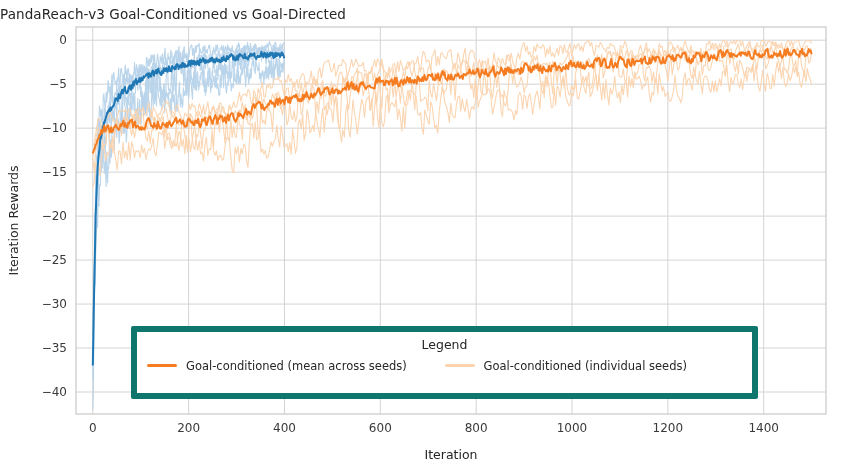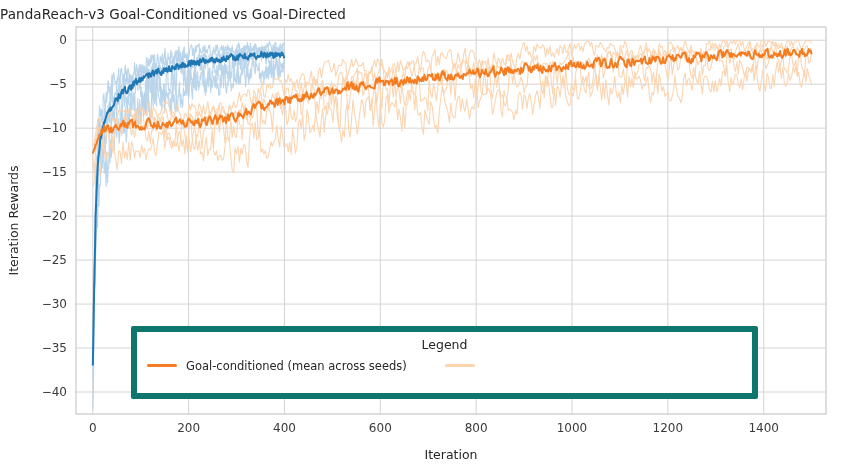--- a/index.html
+++ b/index.html
@@ -155,17 +155,18 @@
 
   <div id="legend-box" style="left: 131px; top: 326px; width: 627px; height: 73px;">
     <div id="legend-title">Legend</div>
     <div class="legend-grid" id="legend-grid">
         <div class="legend-entry">
           <span class="legend-swatch" style="background: rgb(245, 124, 32);"></span>
           <span class="legend-label">Goal-conditioned (mean across seeds)</span>
         </div>
         <div class="legend-entry">
           <span class="legend-swatch thin" style="background: rgb(251, 211, 173);"></span>
+          <span class="legend-label">Goal-conditioned (individual seeds)</span>
         </div>
       </div>
   </div>
 
 </div>
 
 </body></html>

